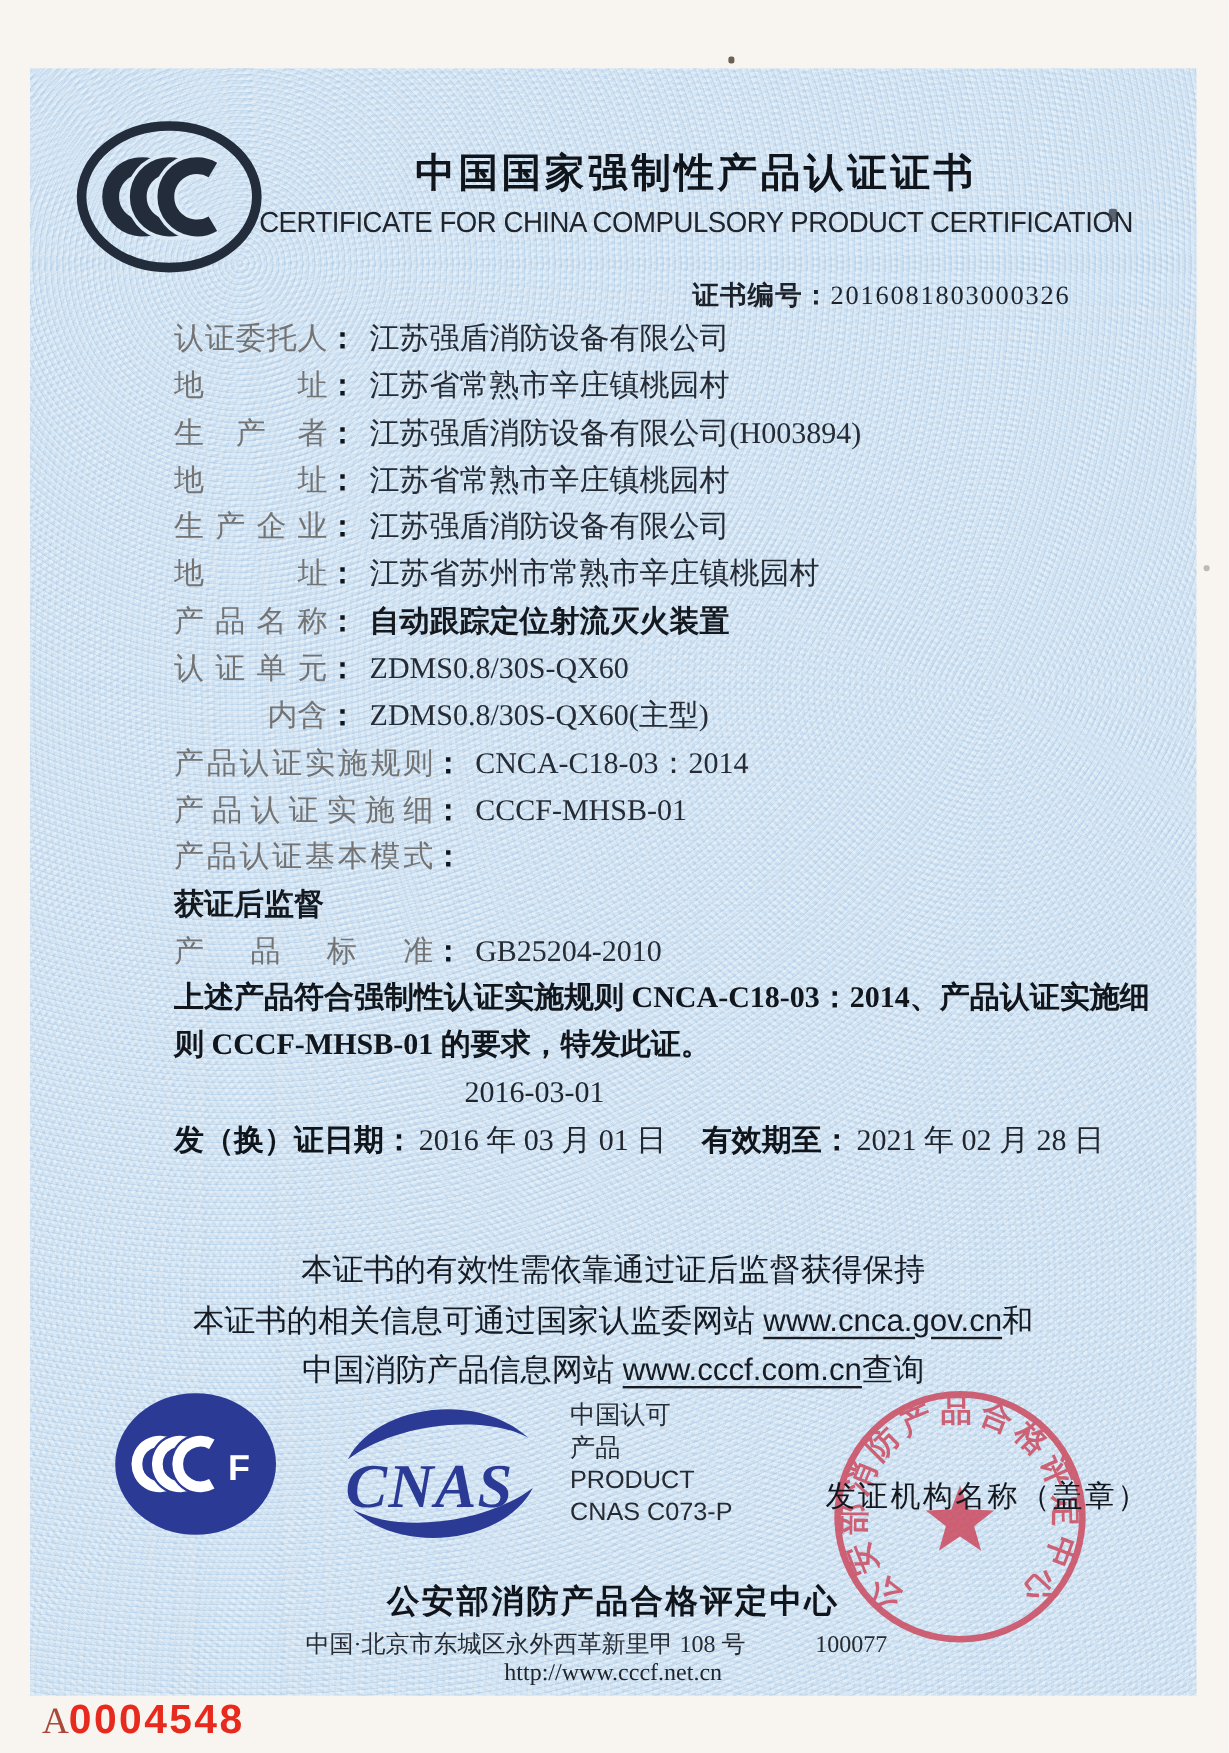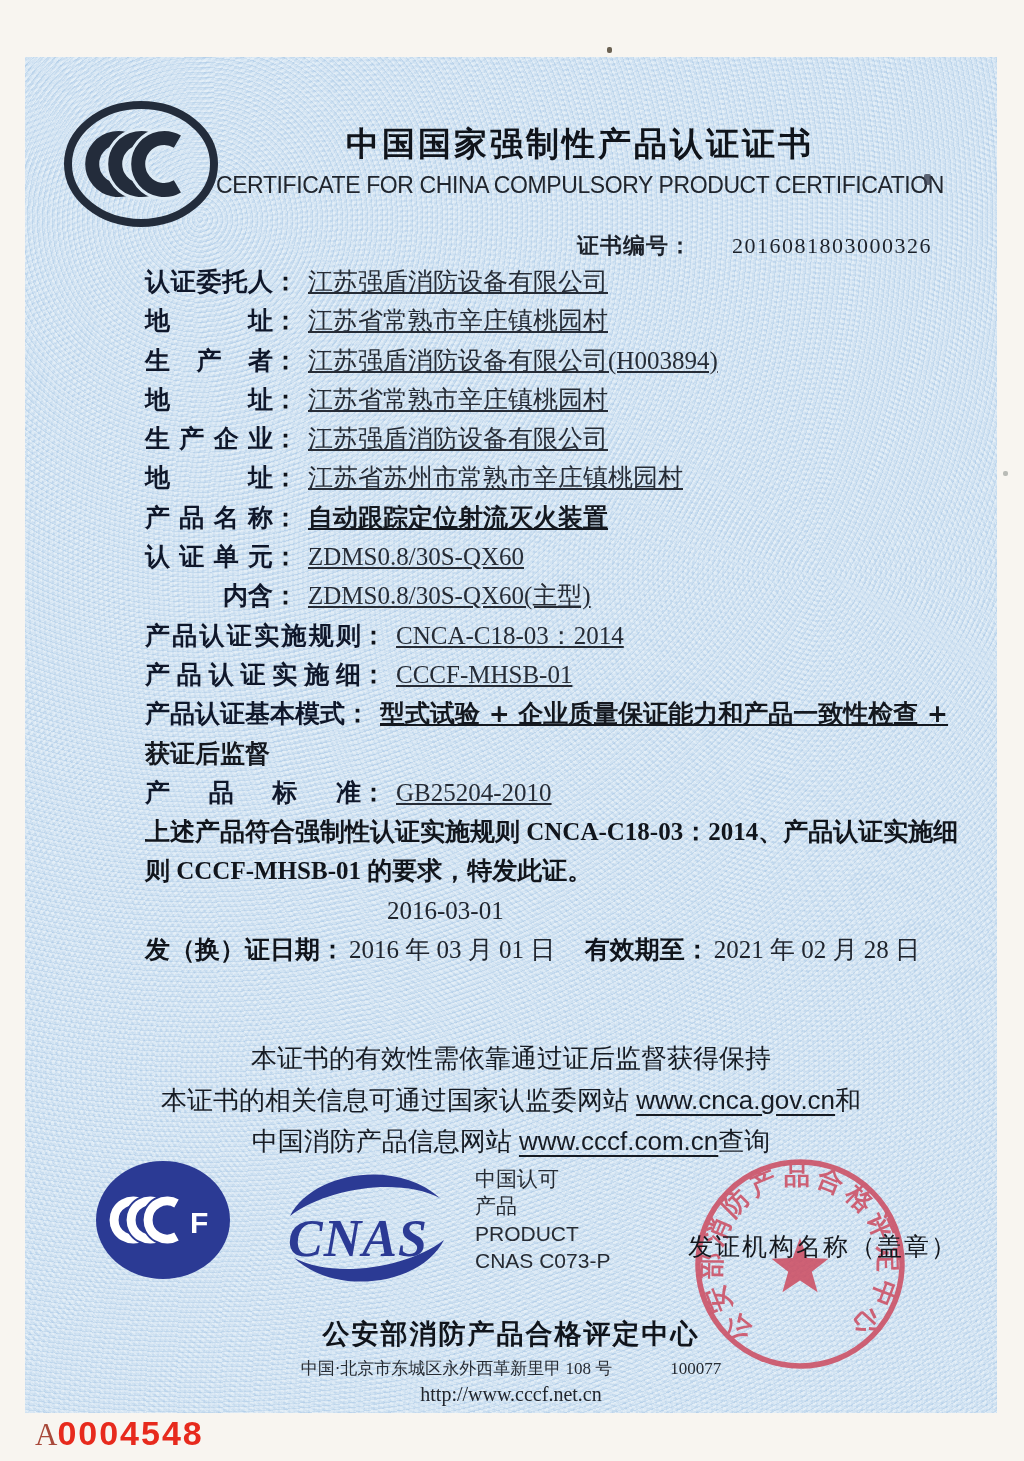--- a/index.html
+++ b/index.html
@@ -13,50 +13,50 @@
           repeating-radial-gradient(circle at 35% 75%, rgba(255,255,255,0) 0 3px, rgba(135,175,220,.12) 3px 5px),
           repeating-radial-gradient(circle at 60% 100%, rgba(255,255,255,0) 0 3px, rgba(135,175,220,.10) 3px 5px);}
   .abs{position:absolute;}
   
   .title-zh{left:170px;top:122px;width:820px;text-align:center;font-size:33px;font-weight:700;
             letter-spacing:3px;color:#10141b;font-family:"DejaVu Sans","Liberation Sans",sans-serif;}
   .title-en{left:170px;top:172px;width:820px;text-align:center;font-size:23px;font-weight:400;
             letter-spacing:-.4px;color:#20252d;transform:scaleY(1.05);}
   .cert-no{left:577px;top:231px;font-size:22px;font-family:"Liberation Serif","DejaVu Serif",serif;color:#1c212a;}
   .cert-no b{font-weight:700;font-family:"DejaVu Sans",sans-serif;letter-spacing:1px;}
-  .cert-no .num{letter-spacing:1.5px;margin-left:40px;}
+  .cert-no .num{letter-spacing:1.5px;}
   
   .body-block{left:145px;top:262px;width:775px;}
   .row{height:39.3px;display:flex;align-items:baseline;white-space:nowrap;font-size:25px;line-height:39.3px;}
-  .lbl{display:inline-block;font-weight:700;color:#0f172a;font-family:"DejaVu Sans","Liberation Sans",sans-serif;}
+  .lbl{display:inline-block;font-weight:400;color:#737373;font-family:"DejaVu Sans","Liberation Sans",sans-serif;}
   .lbl.s{width:128px;text-align:justify;text-align-last:justify;}
   .lbl.i{width:128px;text-align:right;}
   .lbl.l{width:216px;text-align:justify;text-align-last:justify;}
   .colon{font-weight:700;color:#10141b;}
-  .val{margin-left:10px;font-family:"Liberation Serif","DejaVu Serif",serif;color:#262c36;text-decoration:underline;}
+  .val{margin-left:10px;font-family:"Liberation Serif","DejaVu Serif",serif;color:#262c36;}
   .val.vb{font-weight:700;color:#14181f;}
   .val.vbs{font-weight:700;color:#14181f;font-family:"DejaVu Sans","Liberation Sans",sans-serif;}
   .cont{padding-left:0;font-weight:700;font-family:"DejaVu Sans",sans-serif;color:#14181f;}
   .stmt{font-weight:700;font-family:"Liberation Serif","DejaVu Serif",serif;color:#11151c;}
   .firstissue{padding-left:238px;}
   .lblb{font-weight:700;color:#10141b;font-family:"DejaVu Sans","Liberation Sans",sans-serif;}
   .date{font-family:"Liberation Serif","DejaVu Serif",serif;color:#20252e;margin-left:4px;}
   .gap{display:inline-block;width:30px;}
   
   .notice{left:25px;top:1038px;width:972px;text-align:center;font-size:26px;line-height:41.5px;color:#171c24;}
   .ulink{text-decoration:underline;text-underline-offset:5px;font-family:"Liberation Sans",sans-serif;}
   
   .accred{left:475px;top:1166px;font-size:21px;line-height:27px;color:#262b33;}
   .accred .zh{font-family:"Liberation Serif","DejaVu Serif",serif;}
   .seal-caption{left:688px;top:1230px;font-size:25px;letter-spacing:2px;color:#14171d;
                 font-family:"Liberation Serif","DejaVu Serif",serif;}
   
   .f-org{left:25px;top:1316px;width:972px;text-align:center;font-size:27px;font-weight:700;
          letter-spacing:2px;color:#10141b;font-family:"DejaVu Sans",sans-serif;}
-  .f-addr{left:25px;top:1357px;width:972px;text-align:center;font-size:17px;
+  .f-addr{left:11px;top:1357px;width:972px;text-align:center;font-size:20px;
           font-family:"Liberation Serif","DejaVu Serif",serif;color:#262b33;}
   .f-addr .post{margin-left:58px;}
   .f-url{left:25px;top:1383px;width:972px;text-align:center;font-size:20px;
          font-family:"Liberation Serif","DejaVu Serif",serif;color:#20252d;}
   .serial{left:35px;top:1414px;font-size:34px;white-space:nowrap;}
   .serial .pfx{font-family:"Liberation Serif","DejaVu Serif",serif;color:#a8493a;font-size:31px;}
   .serial .no{font-family:Liberation Sans, sans-serif;font-weight:700;
               color:#e72a1d;letter-spacing:2px;margin-left:0;}
   .stamp{opacity:.85;}
   .speck{position:absolute;border-radius:2px;}
@@ -134,21 +134,20 @@
       <span class="val">CNCA-C18-03：2014</span>
     </div>
     <div class="row">
       <span class="lbl l">产品认证实施细</span>
         <span class="colon">：</span>
       <span class="val">CCCF-MHSB-01</span>
     </div>
     <div class="row">
       <span class="lbl l">产品认证基本模式</span>
         <span class="colon">：</span>
-      <span class="val vbs">型式试验 + 企业质量保证能力和产品一致性检查 +</span>
     </div>
     <div class="row cont">
       <span>获证后监督</span>
     </div>
     <div class="row">
       <span class="lbl l">产品标准</span>
         <span class="colon">：</span>
       <span class="val">GB25204-2010</span>
     </div>
     <div class="row">

